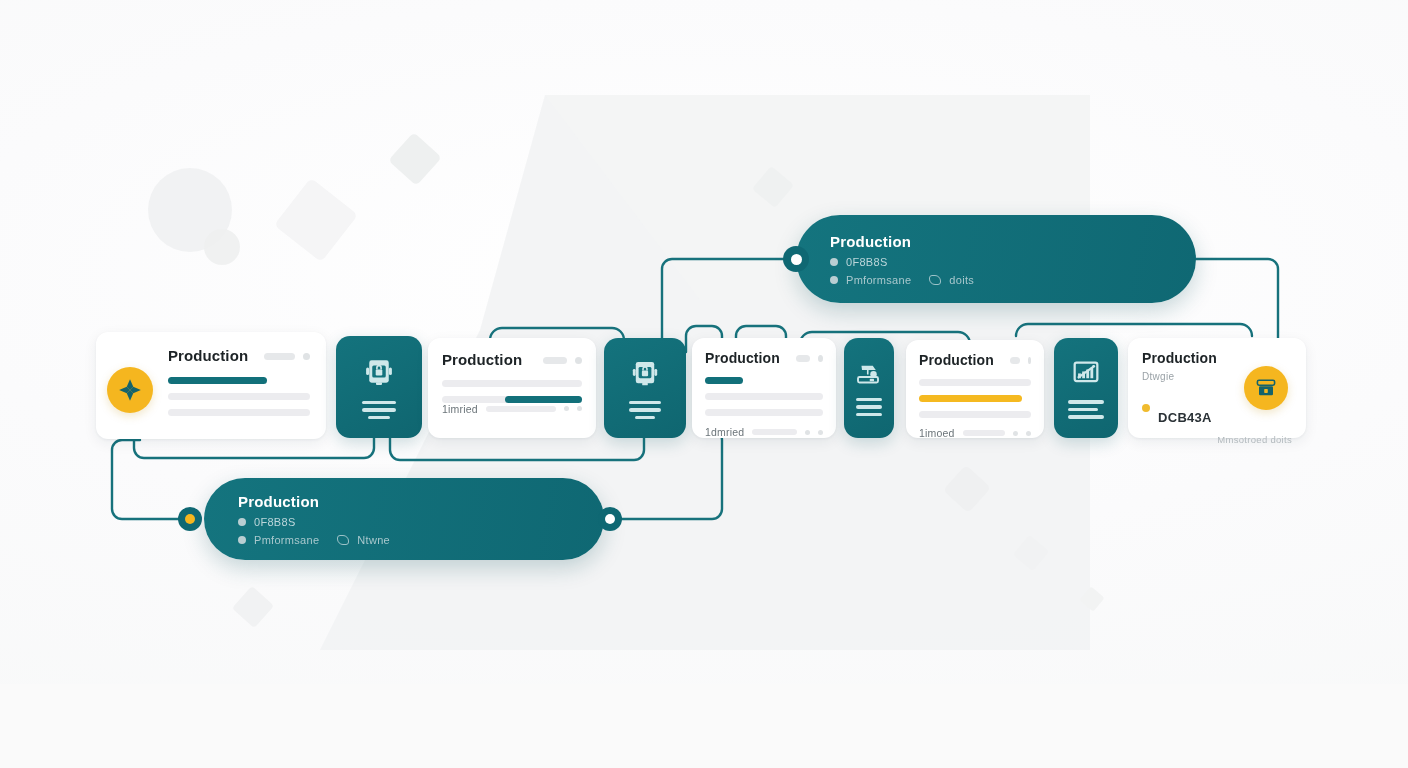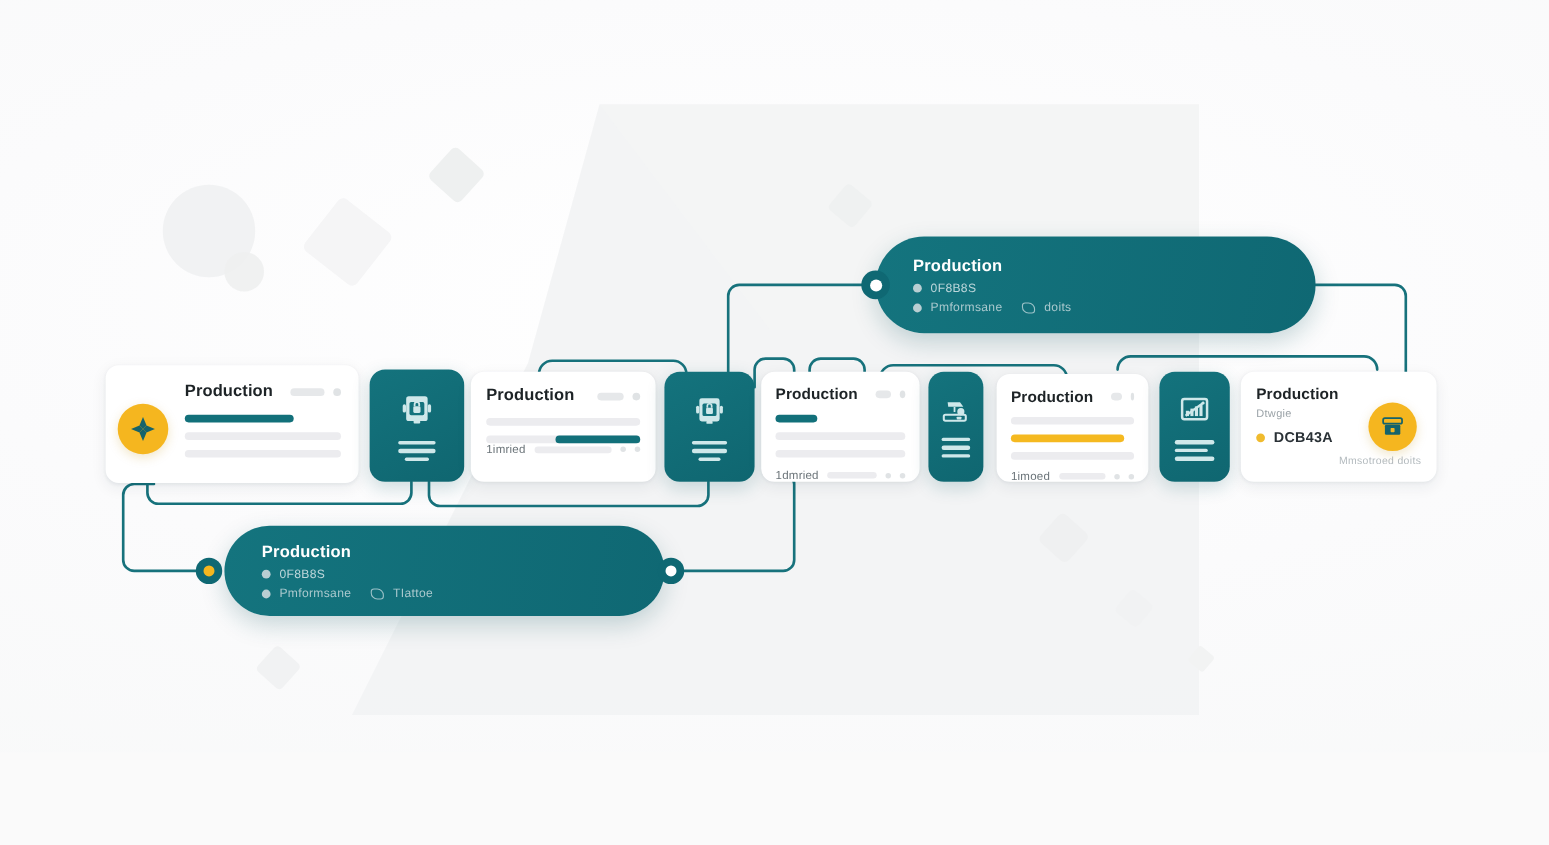--- a/index.html
+++ b/index.html
@@ -179,21 +179,21 @@
         <span class="bdot grey"></span>
         <span class="btxt">0F8B8S</span>
       </div>
       <div class="banner-li-row">
         <span class="banner-li">
           <span class="bdot grey"></span>
           <span class="btxt lite">Pmformsane</span>
         </span>
         <span class="banner-li">
           <span class="bchip"></span>
-          <span class="btxt lite">TIattoe</span>
+          <span class="btxt lite">Ntwne</span>
         </span>
       </div>
     </div>
 
   </div>
 
   <div class="knob" style="left:178px; top:507px; width:24px; height:24px;">
     <i style="width:10px;height:10px;background:#f5b61f;"></i>
   </div>
   <div class="knob" style="left:598px; top:507px; width:24px; height:24px;">
@@ -338,21 +338,21 @@
       <span style="display:block;width:30px;height:3.5px;border-radius:2px;background:#cfe8ea;"></span>
       <span style="display:block;width:36px;height:3.5px;border-radius:2px;background:#cfe8ea;"></span>
     </div>
   </div>
 
   <div class="card" style="left:1128px; top:338px; width:178px; height:100px; padding:13px 14px;">
     <div class="card-title" style="font-size:14px;">Production</div>
     <div style="font-size:10px;color:#9aa2a7;margin-top:5px;letter-spacing:.3px;">Dtwgie</div>
     <div style="display:flex;align-items:center;gap:8px;margin-top:8px;">
       <span class="bdot gold"></span>
-      <span style="font-size:13px;font-weight:700;color:#2a3136;letter-spacing:.3px;">DCB43A</span>
+      <span style="font-size:13px;font-weight:700;color:#2a3136;letter-spacing:.3px;margin-top:20px;">DCB43A</span>
     </div>
     <div style="font-size:9.5px;color:#b3babe;margin-top:9px;letter-spacing:.3px;text-align:right;">Mmsotroed doits</div>
   </div>
   <div class="badge" style="left:1244px; top:366px; width:44px; height:44px;">
     <svg width="24" height="24" viewBox="0 0 24 24">
       <rect x="3.4" y="4.2" width="17.2" height="5" rx="1.6" fill="none" stroke="#15636b" stroke-width="1.6"></rect>
       <rect x="5" y="10.2" width="14" height="9" rx="1.2" fill="#15636b"></rect>
       <rect x="10.2" y="13" width="3.6" height="4" rx="0.7" fill="#f5b61f"></rect>
     </svg>
   </div>

